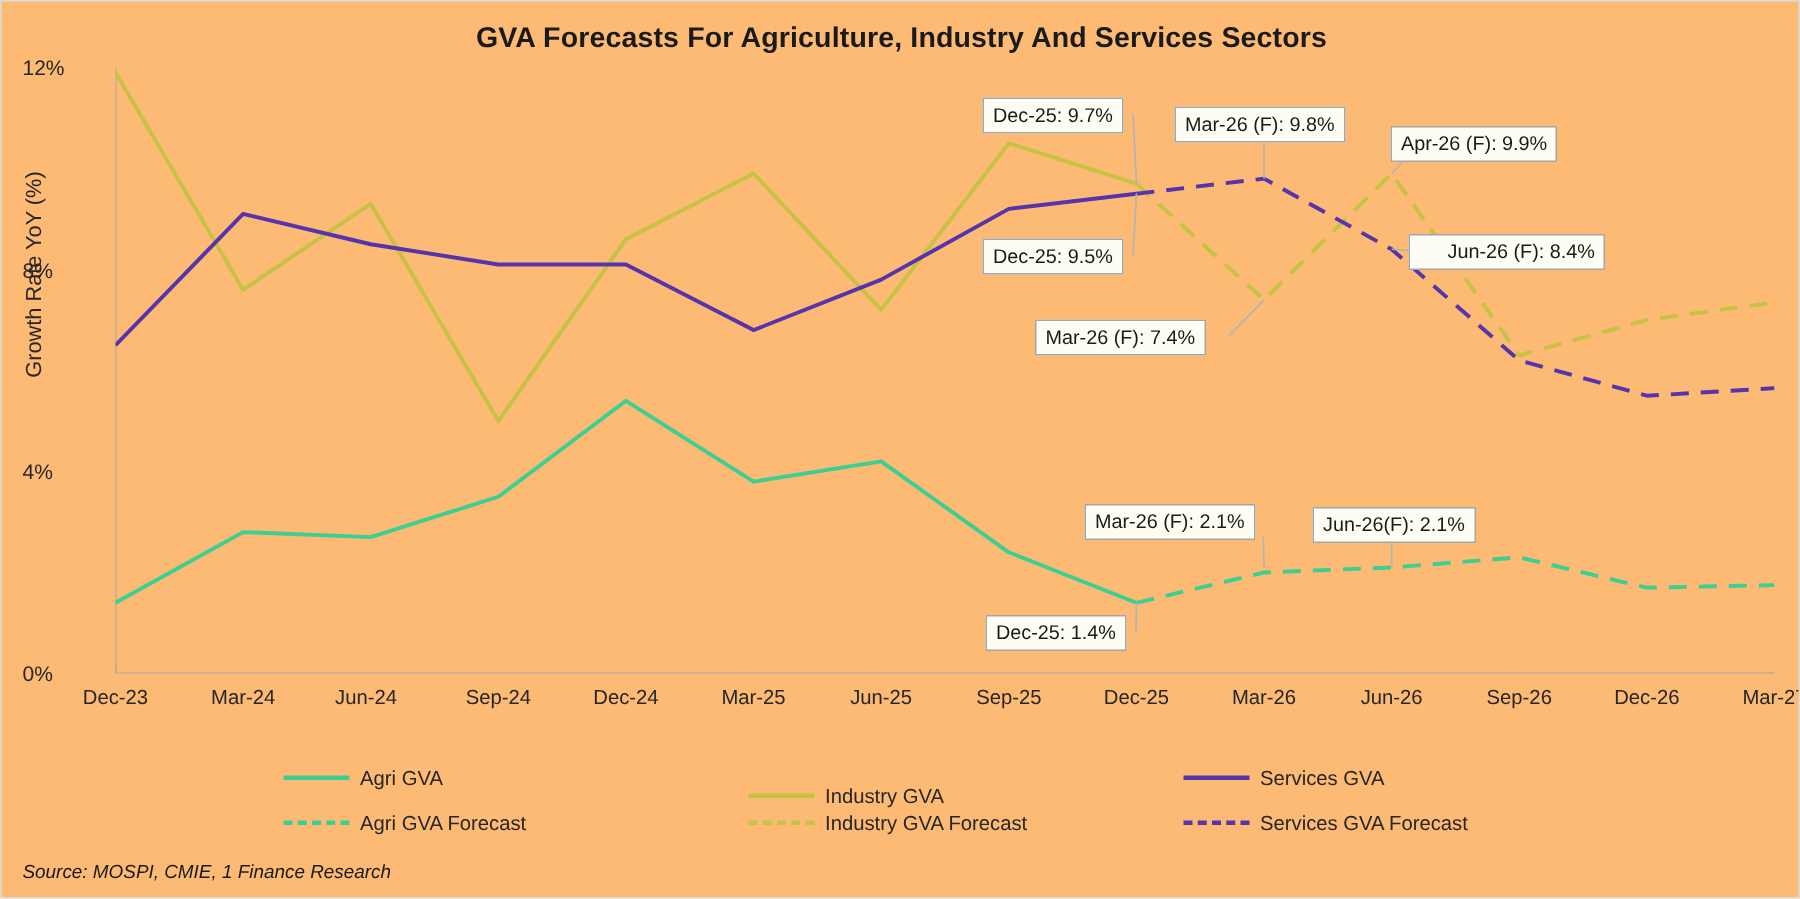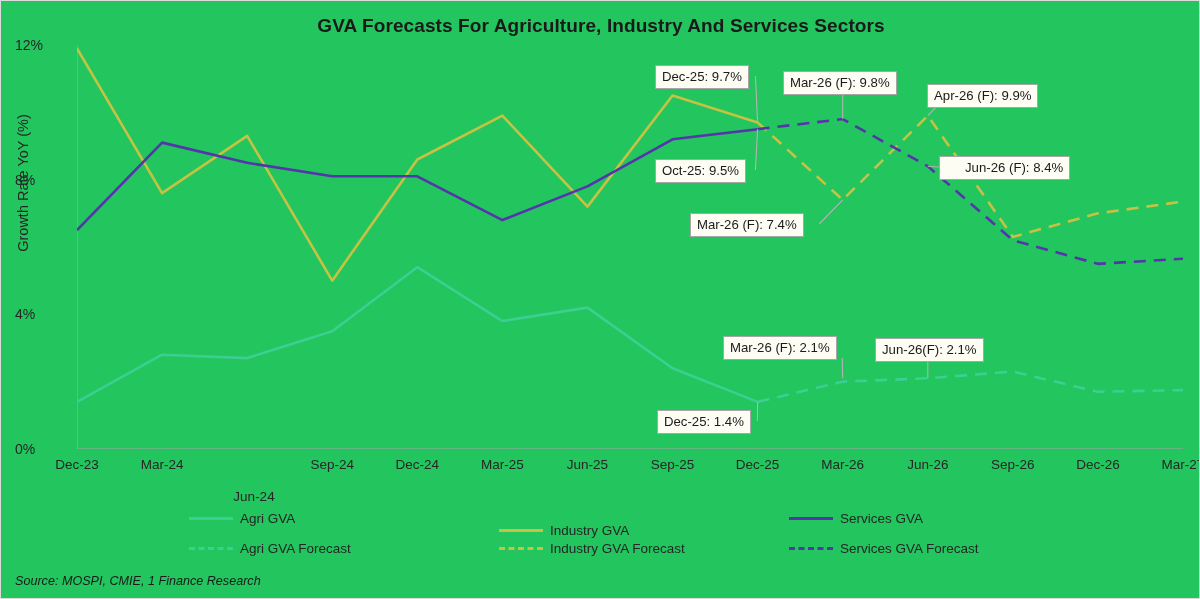--- a/index.html
+++ b/index.html
@@ -9,21 +9,21 @@
     background: #ffffff;
   }
   body {
     font-family: "Liberation Sans", sans-serif;
   }
   #chart-card {
     position: relative;
     width: 1200px;
     height: 599px;
     box-sizing: border-box;
-    background: #22c55e;
+    background: #fdba74;
     border: 1px solid #dcdcdc;
     overflow: hidden;
   }
   #chart-title {
     position: absolute;
     left: 0;
     top: 14px;
     width: 1200px;
     text-align: center;
     font-size: 19px;
@@ -149,21 +149,21 @@
         <polyline points="0.00,185.17 85.08,97.63 170.15,117.83 255.23,131.30 340.31,131.30 425.38,175.07 510.46,141.40 595.54,94.27 680.62,84.17" fill="none" stroke="#5634ab" stroke-width="2.6" stroke-linejoin="round" stroke-linecap="butt"></polyline>
         <polyline points="680.62,356.87 765.69,336.67 850.77,333.30 935.85,326.57 1020.92,346.77 1106.00,345.08" fill="none" stroke="#3ccf91" stroke-width="2.6" stroke-linejoin="round" stroke-linecap="butt" stroke-dasharray="12,8"></polyline>
         <polyline points="680.62,77.43 765.69,154.87 850.77,70.70 935.85,191.90 1020.92,168.33 1106.00,156.55" fill="none" stroke="#c6c244" stroke-width="2.6" stroke-linejoin="round" stroke-linecap="butt" stroke-dasharray="12,8"></polyline>
         <polyline points="680.62,84.17 765.69,74.07 850.77,121.20 935.85,195.27 1020.92,218.83 1106.00,213.78" fill="none" stroke="#5634ab" stroke-width="2.6" stroke-linejoin="round" stroke-linecap="butt" stroke-dasharray="12,8"></polyline>
       </svg>
   </div>
 
   <div id="x-tick-labels">
       <div class="x-tick-label" style="left: 76px;">Dec-23</div>
       <div class="x-tick-label" style="left: 161.077px;">Mar-24</div>
-      <div class="x-tick-label" style="left: 253px; margin-top: 32px;">Jun-24</div>
+      <div class="x-tick-label" style="left: 243px;">Jun-24</div>
       <div class="x-tick-label" style="left: 331.231px;">Sep-24</div>
       <div class="x-tick-label" style="left: 416.308px;">Dec-24</div>
       <div class="x-tick-label" style="left: 501.385px;">Mar-25</div>
       <div class="x-tick-label" style="left: 586.462px;">Jun-25</div>
       <div class="x-tick-label" style="left: 671.538px;">Sep-25</div>
       <div class="x-tick-label" style="left: 756.615px;">Dec-25</div>
       <div class="x-tick-label" style="left: 841.692px;">Mar-26</div>
       <div class="x-tick-label" style="left: 926.769px;">Jun-26</div>
       <div class="x-tick-label" style="left: 1011.85px;">Sep-26</div>
       <div class="x-tick-label" style="left: 1096.92px;">Dec-26</div>
@@ -176,21 +176,21 @@
       <polyline points="841.7,92.0 841.7,118.1" fill="none" stroke="#b3b3b3" stroke-width="1.1"></polyline>
       <polyline points="818.2,223.0 841.7,198.9" fill="none" stroke="#b3b3b3" stroke-width="1.1"></polyline>
       <polyline points="936.0,105.0 926.8,114.7" fill="none" stroke="#b3b3b3" stroke-width="1.1"></polyline>
       <polyline points="938.0,166.0 926.8,165.2" fill="none" stroke="#b3b3b3" stroke-width="1.1"></polyline>
       <polyline points="756.4,420.0 756.6,400.9" fill="none" stroke="#b3b3b3" stroke-width="1.1"></polyline>
       <polyline points="841.2,357.0 841.7,377.3" fill="none" stroke="#b3b3b3" stroke-width="1.1"></polyline>
       <polyline points="926.8,359.0 926.8,377.3" fill="none" stroke="#b3b3b3" stroke-width="1.1"></polyline>
     </svg>
     <div id="annotation-layer">
       <div class="annot" style="left: 654px; top: 64px;">Dec-25: 9.7%</div>
-      <div class="annot" style="left: 654px; top: 158px;">Oct-25: 9.5%</div>
+      <div class="annot" style="left: 654px; top: 158px;">Dec-25: 9.5%</div>
       <div class="annot" style="left: 782px; top: 70px;">Mar-26 (F): 9.8%</div>
       <div class="annot" style="left: 689px; top: 212px;">Mar-26 (F): 7.4%</div>
       <div class="annot" style="left: 926px; top: 83px;">Apr-26 (F): 9.9%</div>
       <div class="annot" style="left: 938px; top: 155px; padding-left: 25px;">Jun-26 (F): 8.4%</div>
       <div class="annot" style="left: 656px; top: 409px;">Dec-25: 1.4%</div>
       <div class="annot" style="left: 722px; top: 335px;">Mar-26 (F): 2.1%</div>
       <div class="annot" style="left: 874px; top: 337px;">Jun-26(F):  2.1%</div>
     </div>
 
   <div id="legend">

